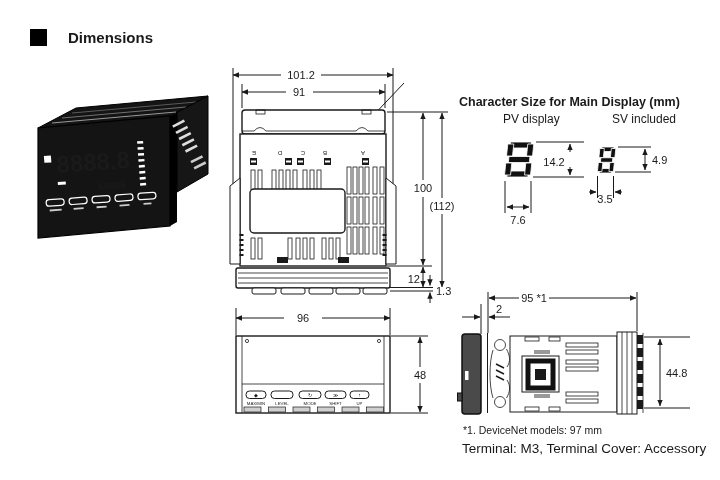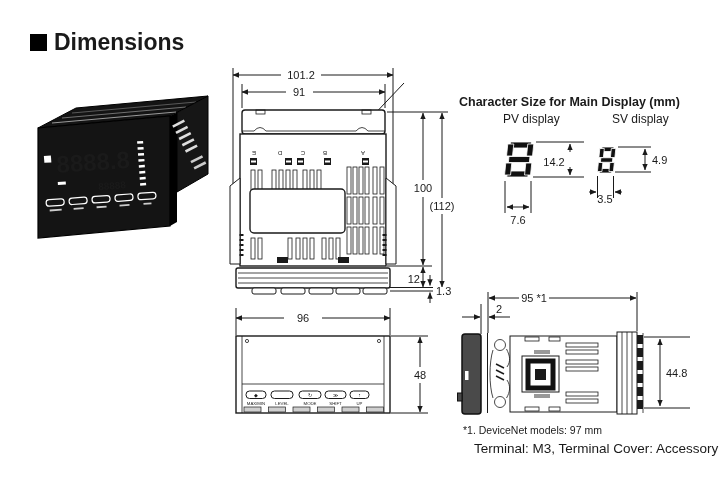--- a/index.html
+++ b/index.html
@@ -1,27 +1,27 @@
 <!DOCTYPE html>
 <html><head>
 <meta charset="utf-8">
 <style>
   html,body{margin:0;padding:0;background:#fff;}
   #stage{position:relative;width:720px;height:480px;background:#fff;overflow:hidden;
          font-family:"Liberation Sans",sans-serif;color:#1a1a1a;}
   .lbl{position:absolute;white-space:nowrap;color:#1a1a1a;}
-  #title{left:30px;top:29px;display:flex;align-items:center;gap:7px;
-         font-size:23px;font-weight:bold;letter-spacing:0px;}
+  #title{left:30px;top:29px;display:flex;align-items:center;gap:21px;
+         font-size:15px;font-weight:bold;letter-spacing:0px;}
   #title .sq{width:17px;height:17px;background:#000;display:inline-block;}
   #tcov{left:406px;top:71px;font-size:11.5px;}
   #chead{left:459px;top:95px;font-size:12.5px;font-weight:bold;}
   #pvlab{left:503px;top:112px;font-size:12px;}
   #svlab{left:612px;top:112px;font-size:12px;}
   #note1{left:463px;top:424px;font-size:10.5px;}
-  #note2{left:462px;top:441px;font-size:13.5px;margin-left:12px;}
+  #note2{left:462px;top:441px;font-size:13.5px;}
   svg{position:absolute;left:0;top:0;}
   svg text{font-family:"Liberation Sans",sans-serif;fill:#1a1a1a;}
   .dim{stroke:#1a1a1a;stroke-width:1;fill:none;}
   .thin{stroke:#1a1a1a;stroke-width:0.8;fill:none;}
   .out{stroke:#1a1a1a;stroke-width:1.4;fill:#fff;}
   .out2{stroke:#1a1a1a;stroke-width:1;fill:#fff;}
   .blk{fill:#1a1a1a;stroke:none;}
   .seg{fill:#111;stroke:#fff;stroke-width:0.8;}
   .dtx{font-size:11px;}
 </style>
@@ -37,21 +37,21 @@
       </marker>
     </defs>
   </svg>
 
   <div id="title" class="lbl">
     <span class="sq"></span>
     <span>Dimensions</span>
   </div>
   <div id="chead" class="lbl">Character Size for Main Display (mm)</div>
   <div id="pvlab" class="lbl">PV display</div>
-  <div id="svlab" class="lbl">SV display</div>
+  <div id="svlab" class="lbl">SV included</div>
   <div id="note1" class="lbl">*1. DeviceNet models: 97 mm</div>
   <div id="note2" class="lbl">Terminal: M3, Terminal Cover: Accessory</div>
 
   <svg width="720" height="480" viewBox="0 0 720 480">
 
     <g>
       <polygon points="38,128 170,116 208,96 76,108" fill="#141414" stroke="#000" stroke-width="1"></polygon>
       <polyline points="52,123 176,112" stroke="#bbb" stroke-width="0.8" fill="none"></polyline>
       <polyline points="62,118 186,107" stroke="#888" stroke-width="0.8" fill="none"></polyline>
       <polyline points="72,113 196,102" stroke="#777" stroke-width="0.7" fill="none"></polyline>

